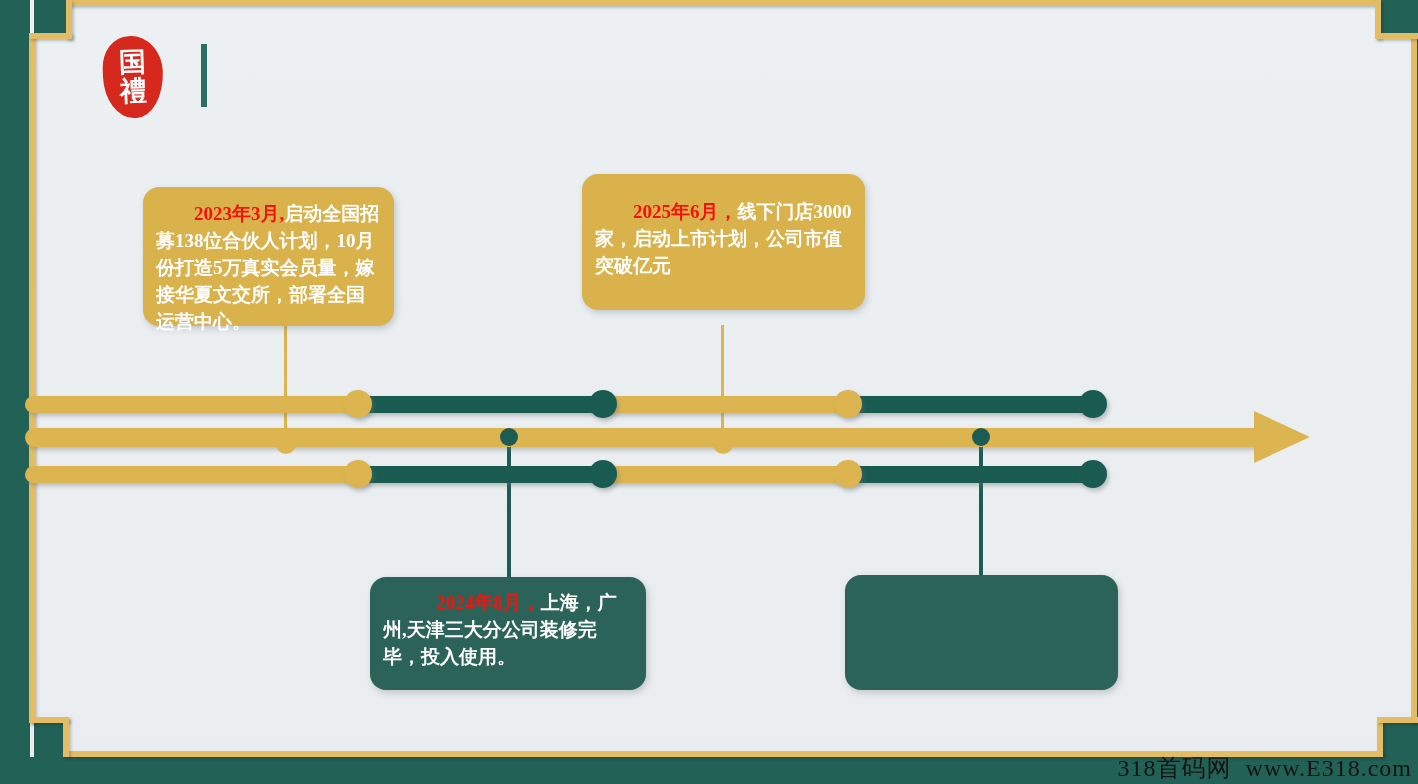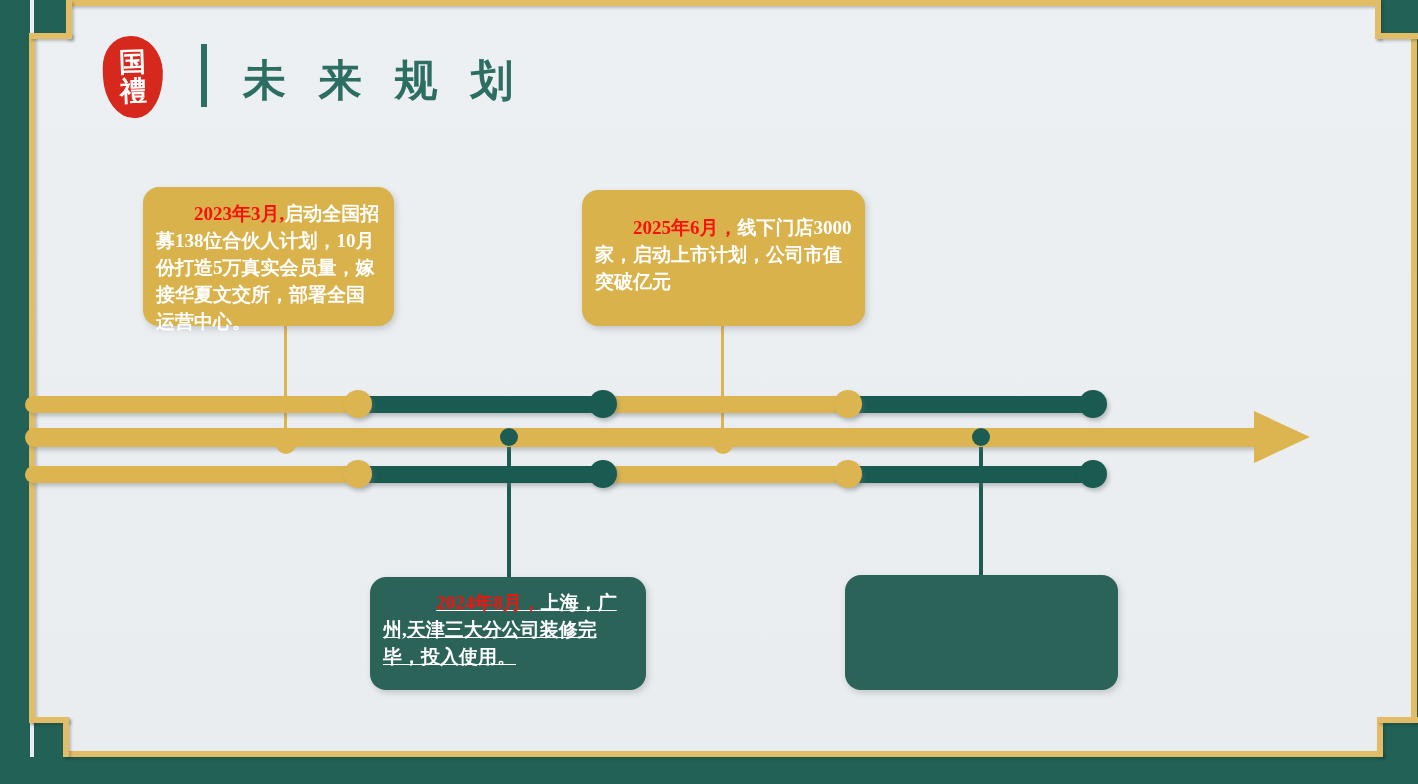--- a/index.html
+++ b/index.html
@@ -54,26 +54,26 @@
   .dot.big{width:28px;height:28px;}
   .dot.sm-g{width:20px;height:20px;background:#ddb550;box-shadow:none;}
   .dot.sm-t{width:18px;height:18px;background:#1c5c52;box-shadow:none;}
   .dot.g{background:#ddb550;}
   .dot.t{background:#1a5b51;}
   
   .callout{position:absolute;border-radius:16px;color:#fff;font-weight:bold;
     font-size:19px;line-height:27px;box-shadow:2px 3px 6px rgba(100,110,115,.3);
     box-sizing:border-box;}
   .callout.gold{background:#d9b24c;}
-  .callout.teal{background:#2b6359;text-decoration:underline;}
+  .callout.teal{background:#2b6359;}
   .callout p{margin:0;}
   .date{color:#f8100c;}
   .box-1{left:143px;top:187px;width:251px;height:139px;padding:13px 14px 0 13px;}
   .box-1 p{text-indent:2em;}
-  .box-2{left:582px;top:190px;width:283px;height:136px;padding:24px 12px 0 13px;}
+  .box-2{left:582px;top:174px;width:283px;height:136px;padding:24px 12px 0 13px;}
   .box-2 p{text-indent:2em;}
   .box-3{left:370px;top:577px;width:276px;height:113px;padding:12px 12px 0 13px;}
   .box-3 p{text-indent:2.8em;}
   .box-4{left:845px;top:575px;width:273px;height:115px;padding:17px 8px 0 8px;
     text-align:center;font-size:21px;line-height:31px;}
   .box-4 div{color:#f8100c;}
   
   .watermark{position:absolute;right:6px;top:755px;font-size:24px;line-height:27px;
     color:#151515;letter-spacing:1px;white-space:pre;}
 </style>
@@ -100,21 +100,20 @@
   <div class="gseg g-bl-h"></div>
   <div class="gseg g-bl-v"></div>
   <div class="gseg g-br-v"></div>
   <div class="gseg g-br-h"></div>
 
   <div class="seal">
     <span>国</span>
     <span>禮</span>
   </div>
   <div class="hdr-divider"></div>
-  <div class="page-title">未 来 规 划</div>
 
   <div class="conn gold" style="left:284px;top:325px;height:112px;"></div>
   <div class="conn gold" style="left:721px;top:325px;height:112px;"></div>
   <div class="conn teal" style="left:507px;top:437px;height:141px;"></div>
   <div class="conn teal" style="left:979px;top:437px;height:139px;"></div>
 
   <div class="bar g cap-left" style="left:25px;top:396px;width:333px;"></div>
   <div class="bar t" style="left:358px;top:396px;width:244px;"></div>
   <div class="bar g" style="left:602px;top:396px;width:245px;"></div>
   <div class="bar t" style="left:847px;top:396px;width:246px;"></div>
@@ -150,14 +149,15 @@
     <p><span class="date">2025年6月，</span><span>线下门店3000家，启动上市计划，公司市值突破亿元</span></p>
   </div>
 
   <div class="callout teal box-3">
     <p><span class="date">2024年8月，</span><span>上海，广州,天津三大分公司装修完毕，投入使用。</span></p>
   </div>
 
   <div class="callout teal box-4">
   </div>
 
+  <div class="watermark">318首码网  www.E318.com</div>
 
 </div>
 
 </body></html>

